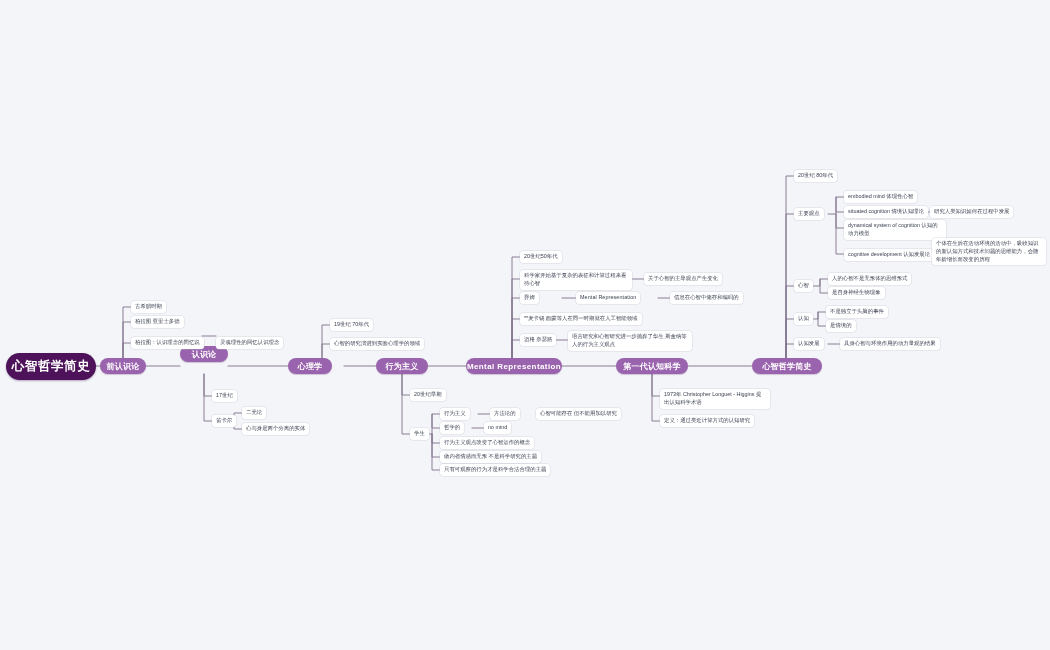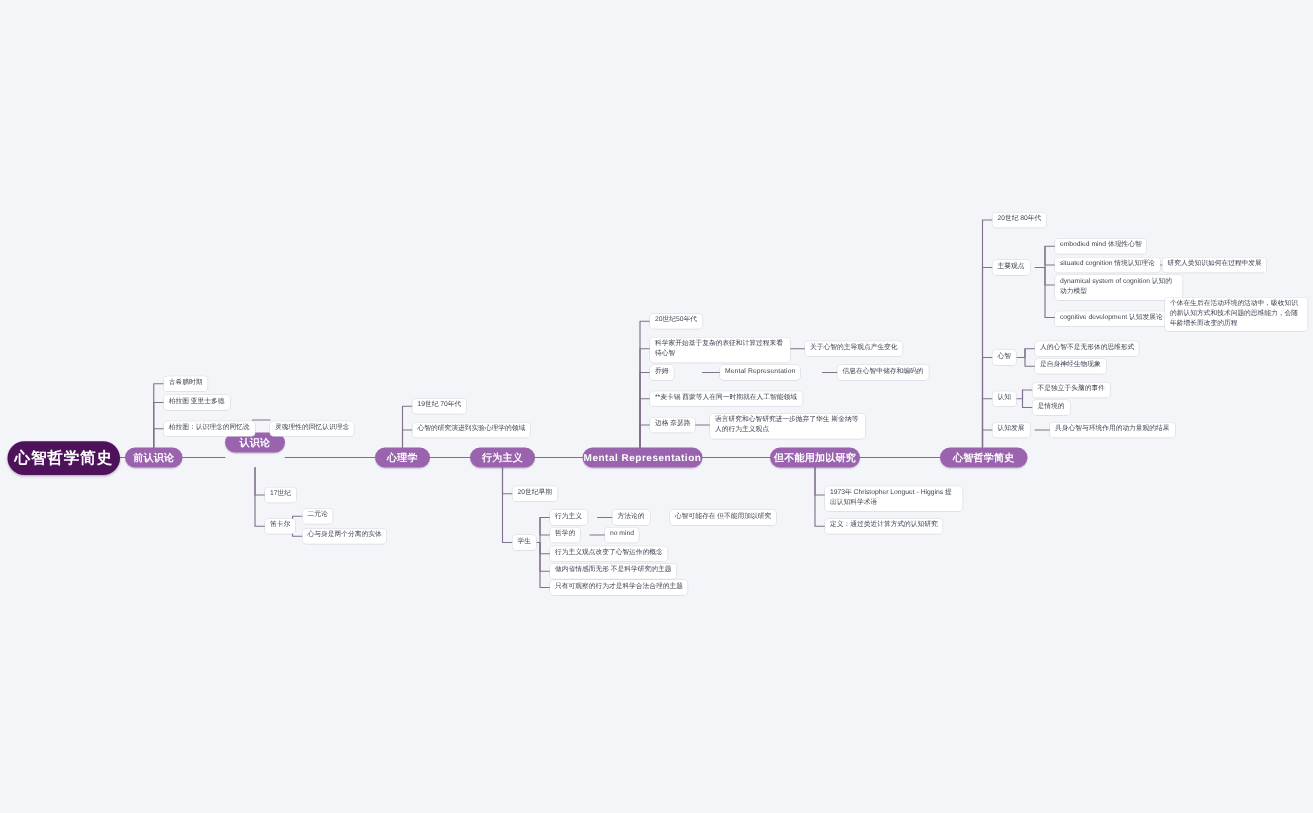--- a/index.html
+++ b/index.html
@@ -128,27 +128,27 @@
       <path d="M828,344 h12"></path>
     </g>
   </svg>
 
   <div class="node root" style="left:6px;top:353px;width:90px;">心智哲学简史</div>
 
   <div class="node branch" style="left:100px;top:358px;width:46px;">前认识论</div>
 
   <div class="node branch" style="left:180px;top:346px;width:48px;">认识论</div>
 
-  <div class="node branch" style="left:300px;top:358px;width:44px;">心理学</div>
+  <div class="node branch" style="left:288px;top:358px;width:44px;">心理学</div>
 
   <div class="node branch" style="left:376px;top:358px;width:52px;">行为主义</div>
 
   <div class="node branch en" style="left:466px;top:358px;width:96px;">Mental Representation</div>
 
-  <div class="node branch" style="left:616px;top:358px;width:72px;">但不能用加以研究</div>
+  <div class="node branch" style="left:616px;top:358px;width:72px;">第一代认知科学</div>
 
   <div class="node branch" style="left:752px;top:358px;width:70px;">心智哲学简史</div>
 
   <div class="node leaf" style="left:131px;top:301px;">古希腊时期</div>
   <div class="node leaf" style="left:131px;top:316px;">柏拉图 亚里士多德</div>
   <div class="node leaf" style="left:131px;top:337px;">柏拉图：认识理念的同忆说</div>
   <div class="node leaf" style="left:216px;top:337px;">灵魂理性的回忆认识理念</div>
 
   <div class="node leaf" style="left:212px;top:390px;">17世纪</div>
   <div class="node leaf" style="left:212px;top:415px;">笛卡尔</div>

